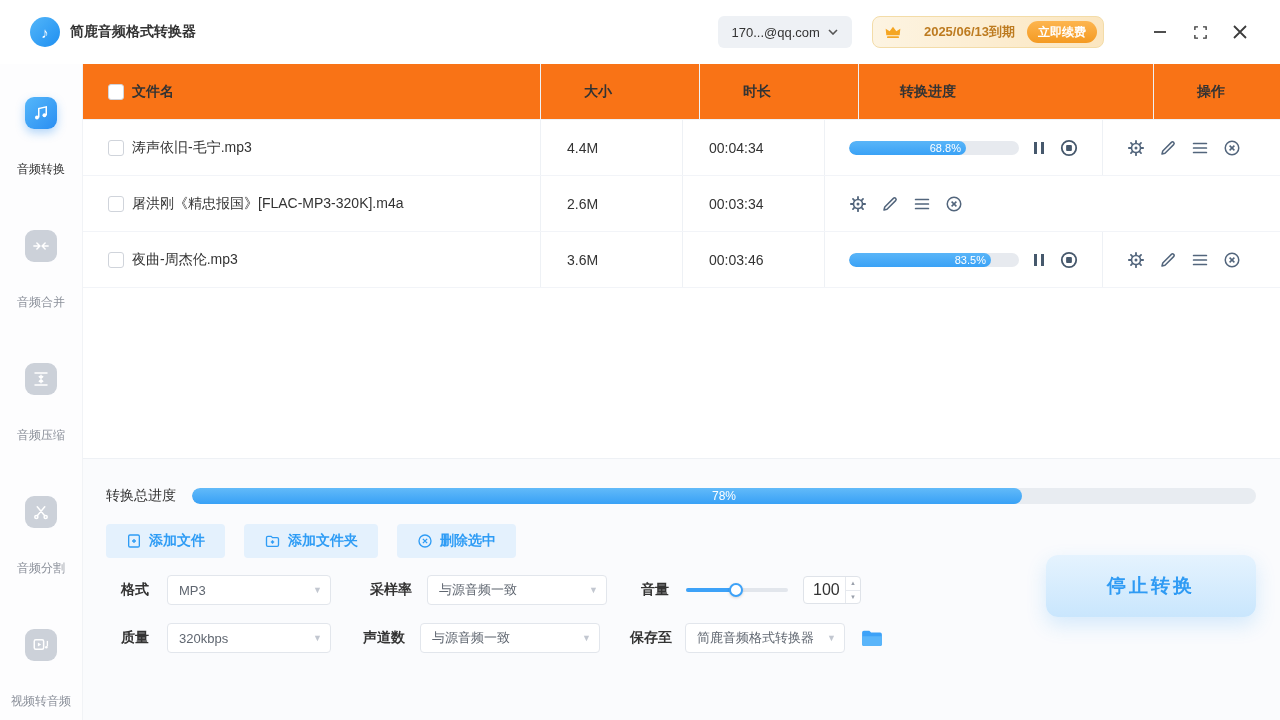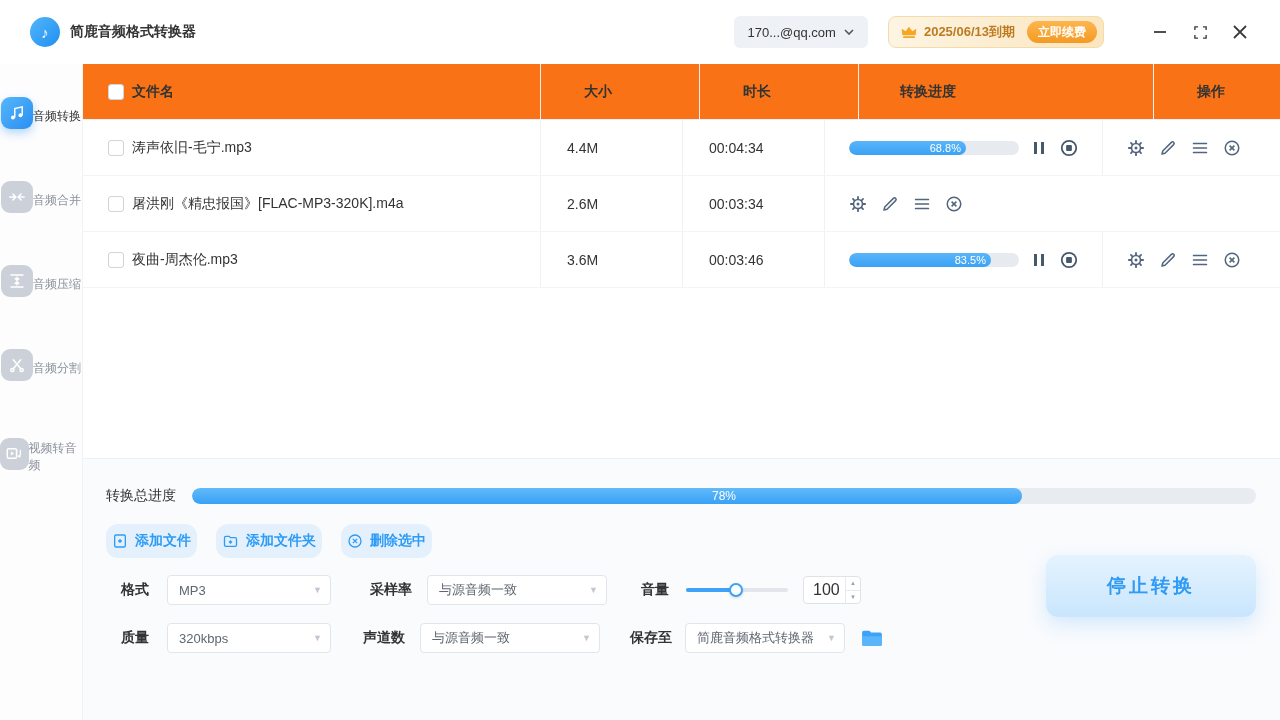--- a/index.html
+++ b/index.html
@@ -8,29 +8,29 @@
 
   
   .topbar { position:absolute; top:0; left:0; right:0; height:64px; background:#fff; display:flex; align-items:center; justify-content:space-between; padding:0 26px 0 30px; z-index:5; }
   .brand { display:flex; align-items:center; }
   .logo { width:30px; height:30px; border-radius:50%; background:linear-gradient(135deg,#53b6f9,#1f8ff1); display:flex; align-items:center; justify-content:center; color:#fff; font-size:15px; }
   .app-title { margin-left:10px; font-size:14px; font-weight:700; color:#333; }
   .top-right { display:flex; align-items:center; }
   .account { display:flex; align-items:center; height:32px; padding:0 14px; background:#eef1f5; border:none; border-radius:6px; font-size:13px; color:#333; font-family:inherit; cursor:pointer; }
   .account svg { margin-left:8px; }
   .renew { display:flex; align-items:center; height:32px; margin-left:20px; padding:0 6px 0 12px; background:linear-gradient(90deg,#fdf4e2,#fbe6c0); border:1px solid #f3dca8; border-radius:8px; }
-  .expiry { margin:0 12px 0 7px; font-size:13px; font-weight:700; color:#bd7b20; }
+  .expiry { margin:0 12px 0 23px; font-size:13px; font-weight:700; color:#bd7b20; }
   .renew-btn { height:22px; padding:0 11px; border:none; border-radius:11px; background:linear-gradient(180deg,#fdb54f,#f49a22); color:#fff; font-size:12px; font-weight:700; font-family:inherit; cursor:pointer; }
   .win-controls { display:flex; align-items:center; margin-left:30px; }
   .win-btn { width:28px; height:28px; margin-left:12px; background:none; border:none; display:flex; align-items:center; justify-content:center; cursor:pointer; }
 
   
   .sidebar { position:absolute; top:64px; left:0; bottom:0; width:83px; background:#fdfdfe; border-right:1px solid #f1f3f6; }
   .side-nav { display:flex; flex-direction:column; align-items:center; padding-top:33px; }
-  .side-item { display:flex; flex-direction:row; align-items:center; margin-bottom:52px; cursor:pointer; }
+  .side-item { display:flex; flex-direction:column; align-items:center; margin-bottom:52px; cursor:pointer;gap:25px; }
   .side-icon { width:32px; height:32px; border-radius:9px; background:#ccd1d9; display:flex; align-items:center; justify-content:center; }
   .side-icon svg { width:18px; height:18px; }
   .side-item.active .side-icon { background:linear-gradient(135deg,#55b7fa,#2a8ef2); box-shadow:0 4px 10px rgba(42,142,242,.35); }
   .side-label { margin-top:7px; font-size:12px; color:#8b909a; }
   .side-item.active .side-label { color:#333; }
 
   
   .main { position:absolute; top:64px; left:83px; right:0; bottom:0; display:flex; flex-direction:column; background:#fff; }
   .thead, .trow { display:grid; grid-template-columns:458px 142px 142px 278px 1fr; height:56px; }
   .thead { background:#f97316; border-bottom:1px solid #eef1f5;gap:17px; }
@@ -55,21 +55,21 @@
   .filler { flex:1; background:#fff; }
 
   
   .bottom { position:relative; height:262px; background:#fafbfd; border-top:1px solid #eef1f5; }
   .total-row { display:flex; align-items:center; padding:28px 24px 0 23px; }
   .total-label { font-size:14px; color:#333; flex:0 0 auto; }
   .total-track { position:relative; flex:1; height:16px; margin-left:16px; border-radius:8px; background:#e8ecf1; overflow:hidden; }
   .total-fill { height:100%; border-radius:8px; background:linear-gradient(180deg,#62baf9,#38a1f6); }
   .total-text { position:absolute; top:0; left:0; right:0; text-align:center; line-height:16px; font-size:12px; color:#fff; }
   .action-row { display:flex; align-items:center; margin-top:19px; padding-left:23px; }
-  .soft-btn { display:flex; align-items:center; height:34px; padding:0 6px; margin-right:19px; border:none; border-radius:12px; background:#e4f1fd; color:#2e9cf5; font-size:14px; font-weight:700; font-family:Liberation Serif, serif; cursor:pointer; }
+  .soft-btn { display:flex; align-items:center; height:34px; padding:0 20px; margin-right:19px; border:none; border-radius:4px; background:#e4f1fd; color:#2e9cf5; font-size:14px; font-weight:700; font-family:Liberation Serif, serif; cursor:pointer; }
   .soft-btn svg { margin-right:7px; }
   .form { margin-top:17px; padding-left:23px; }
   .form-row { display:flex; align-items:center; height:30px; }
   .form-row + .form-row { margin-top:18px; }
   .f-label { font-size:14px; font-weight:700; color:#333; flex:0 0 auto; }
   .select { position:relative; height:30px; background:#fff; border:1px solid #e2e6ec; border-radius:4px; display:flex; align-items:center; padding:0 24px 0 11px; font-size:13px; color:#5f6670; cursor:pointer; }
   .select .chev { position:absolute; right:8px; top:50%; transform:translateY(-50%); font-size:9px; color:#c2c7d0; }
   .w164 { width:164px; } .w180 { width:180px; } .w160 { width:160px; }
   .slider { position:relative; width:102px; height:14px; cursor:pointer; }
   .slider-track { position:absolute; top:5px; left:0; right:0; height:4px; border-radius:2px; background:#e2e6ec; }

